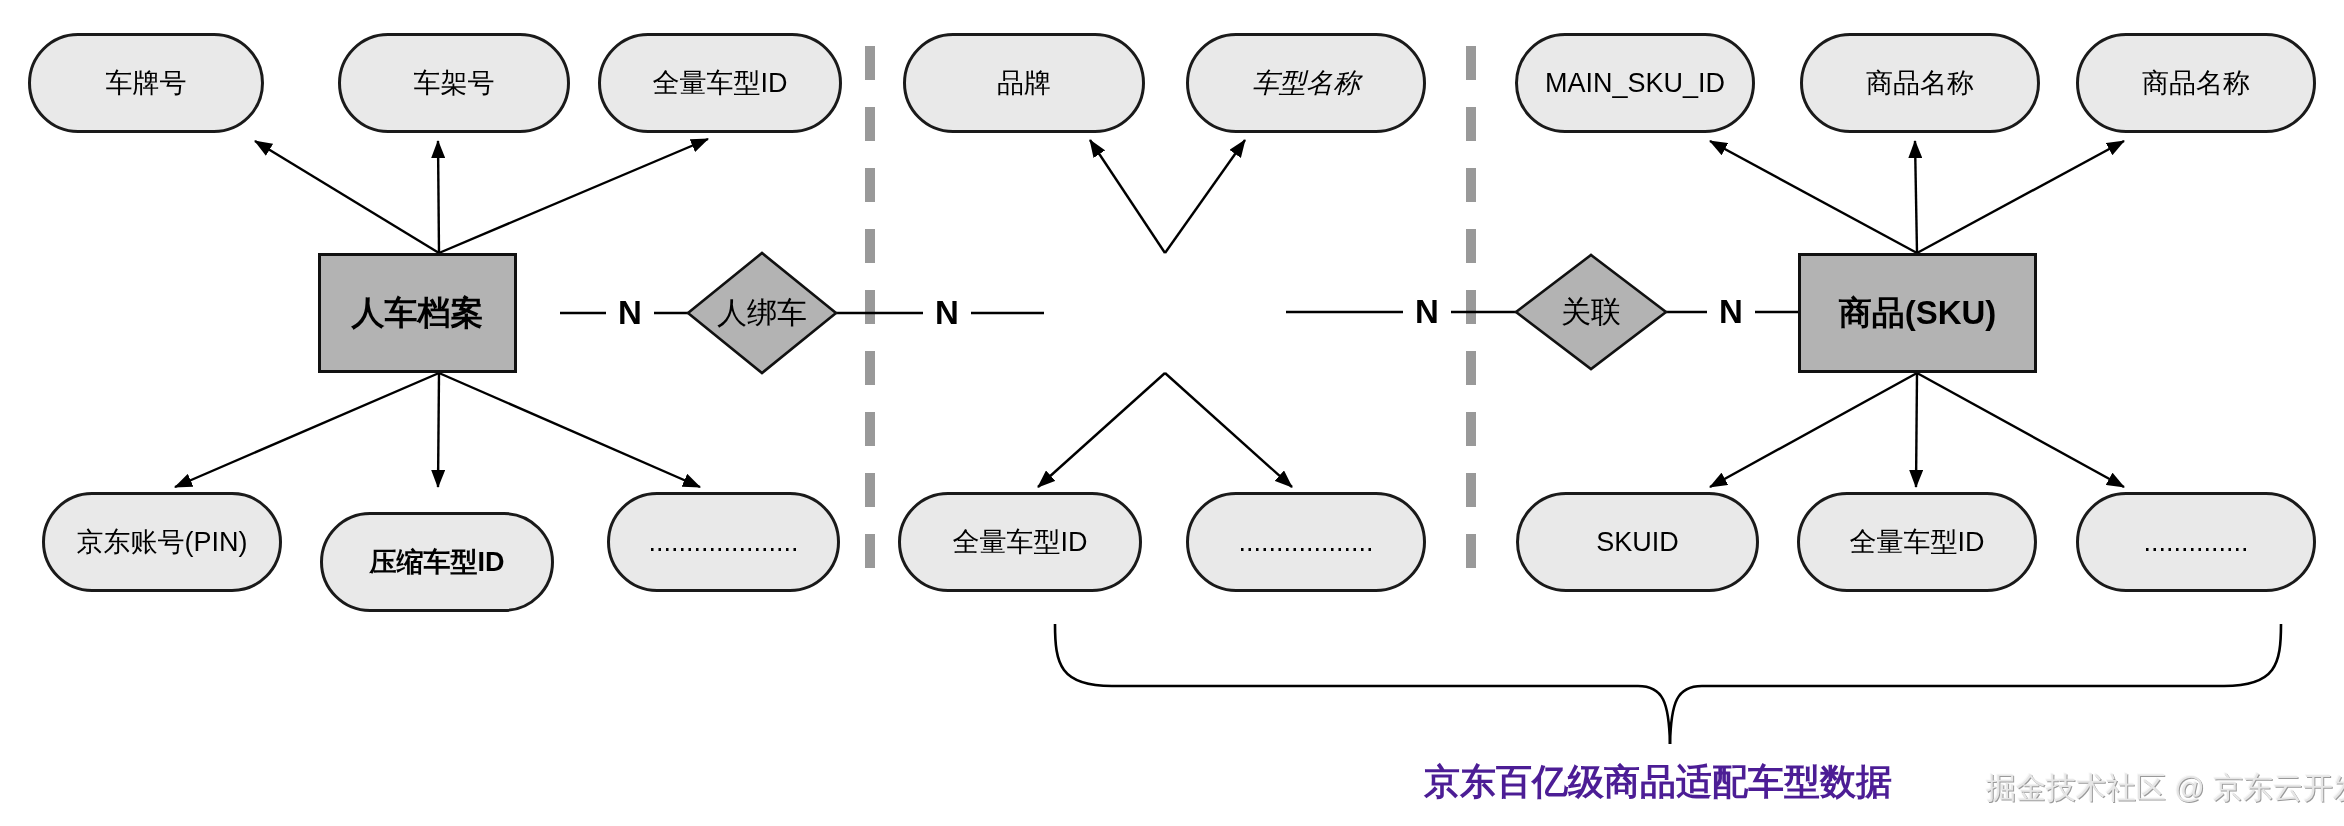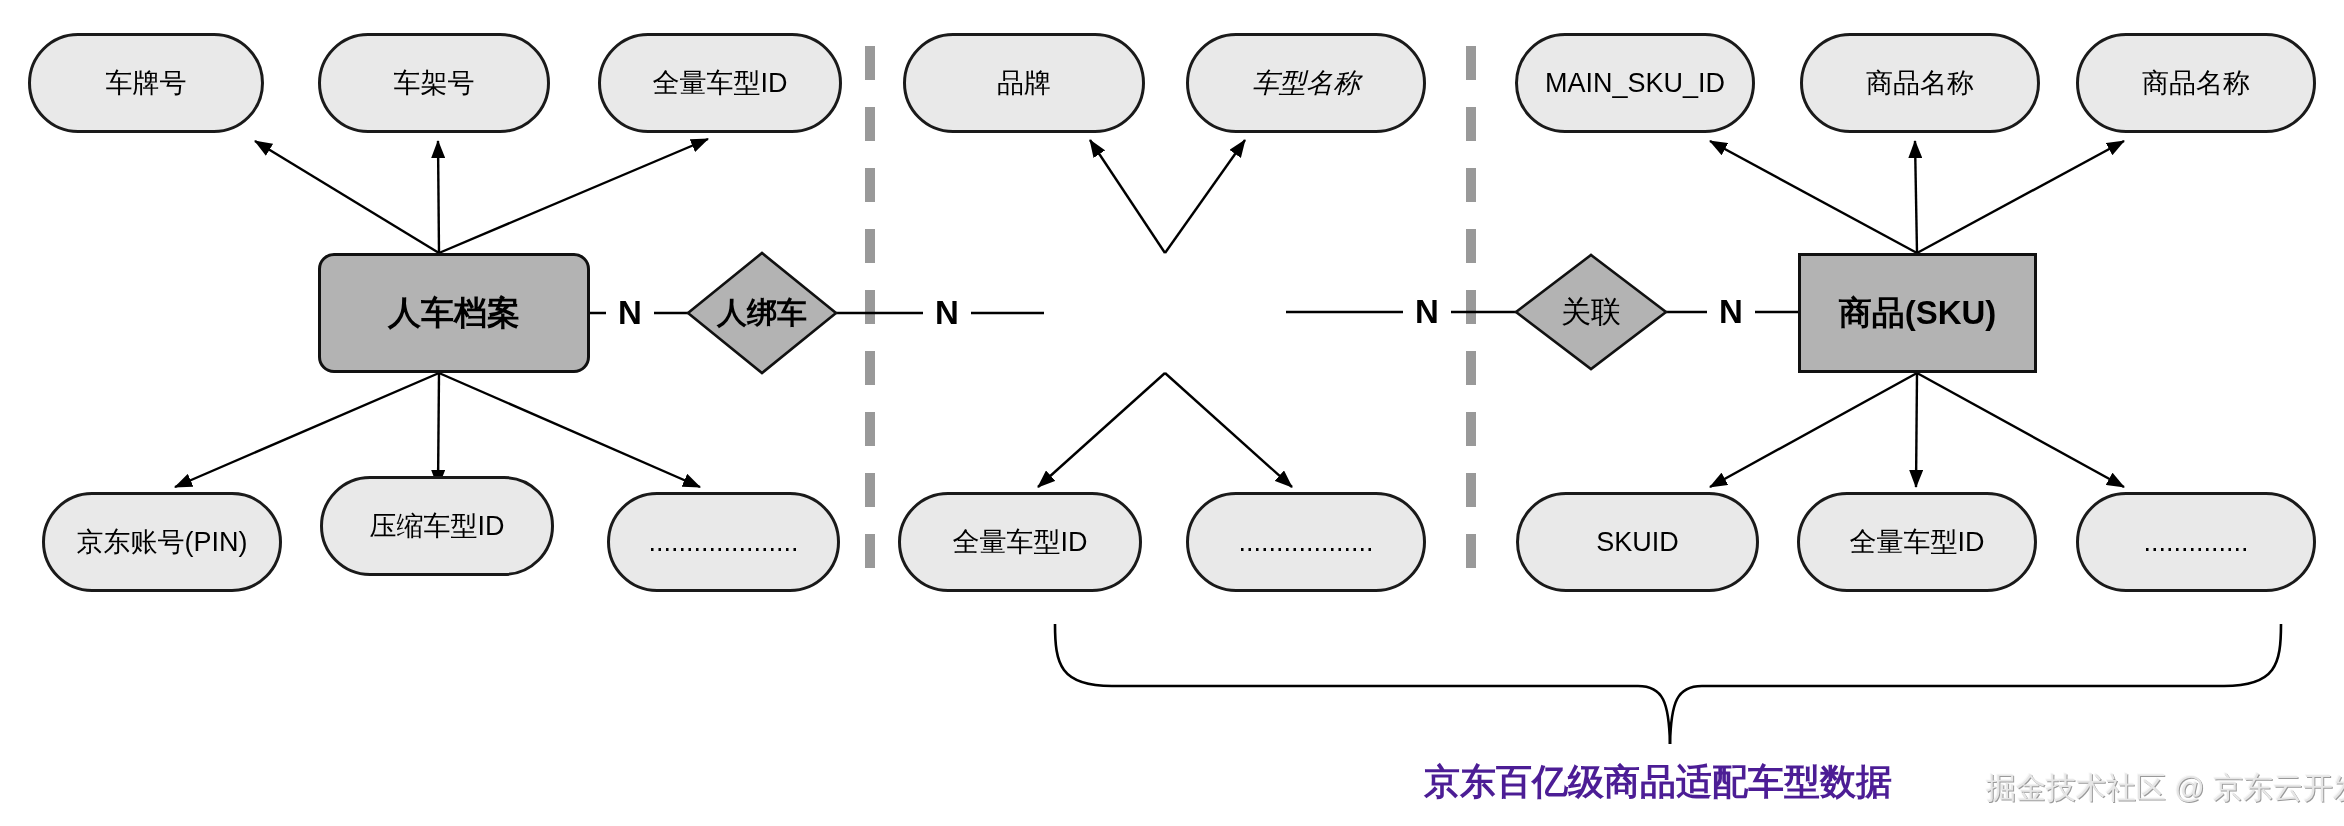--- a/index.html
+++ b/index.html
@@ -94,41 +94,41 @@
     <polygon points="688,313 762,253 836,313 762,373" fill="#b3b3b3" stroke="#111" stroke-width="2.6"></polygon>
     <polygon points="1516,312 1591,255 1666,312 1591,369" fill="#b3b3b3" stroke="#111" stroke-width="2.6"></polygon>
 
     <g fill="none" stroke="#000" stroke-width="2.6">
       <path d="M1055,624 C1055,664 1060,686 1112,686 L1638,686 C1663,686 1669,702 1670,744"></path>
       <path d="M2281,624 C2281,664 2276,686 2224,686 L1702,686 C1677,686 1671,702 1670,744"></path>
     </g>
   </svg>
 
   <div class="node-attr" style="left:28px;top:33px;width:236px;">车牌号</div>
-  <div class="node-attr" style="left:318px;top:33px;width:232px;">车架号</div>
+  <div class="node-attr" style="left:338px;top:33px;width:232px;">车架号</div>
   <div class="node-attr" style="left:598px;top:33px;width:244px;">全量车型ID</div>
   <div class="node-attr" style="left:903px;top:33px;width:242px;">品牌</div>
   <div class="node-attr" style="left:1186px;top:33px;width:240px;font-style:italic;">车型名称</div>
   <div class="node-attr" style="left:1515px;top:33px;width:240px;">MAIN_SKU_ID</div>
   <div class="node-attr" style="left:1800px;top:33px;width:240px;">商品名称</div>
   <div class="node-attr" style="left:2076px;top:33px;width:240px;">商品名称</div>
 
   <div class="node-attr" style="left:42px;top:492px;width:240px;">京东账号(PIN)</div>
-  <div class="node-attr" style="left:320px;top:476px;width:234px;">压缩车型ID</div>
+  <div class="node-attr" style="left:320px;top:512px;width:234px;font-weight:bold;">压缩车型ID</div>
   <div class="node-attr" style="left:607px;top:492px;width:233px;">....................</div>
   <div class="node-attr" style="left:898px;top:492px;width:244px;">全量车型ID</div>
   <div class="node-attr" style="left:1186px;top:492px;width:240px;">..................</div>
   <div class="node-attr" style="left:1516px;top:492px;width:243px;">SKUID</div>
   <div class="node-attr" style="left:1797px;top:492px;width:240px;">全量车型ID</div>
   <div class="node-attr" style="left:2076px;top:492px;width:240px;">..............</div>
 
-  <div class="node-entity" style="left:318px;top:253px;width:272px;border-radius:16px;">人车档案</div>
+  <div class="node-entity" style="left:318px;top:253px;width:199px;">人车档案</div>
   <div class="node-entity" style="left:1798px;top:253px;width:239px;">商品(SKU)</div>
 
-  <div class="diamond-label" style="left:688px;top:253px;width:148px;height:120px;font-weight:bold;">人绑车</div>
+  <div class="diamond-label" style="left:688px;top:253px;width:148px;height:120px;">人绑车</div>
   <div class="diamond-label" style="left:1516px;top:255px;width:150px;height:114px;text-align:center;">关联</div>
 
   <div class="n-label" style="left:606px;top:291px;width:48px;height:44px;">N</div>
   <div class="n-label" style="left:923px;top:291px;width:48px;height:44px;">N</div>
   <div class="n-label" style="left:1403px;top:290px;width:48px;height:44px;">N</div>
   <div class="n-label" style="left:1707px;top:290px;width:48px;height:44px;">N</div>
 
   <div class="caption" style="left:1408px;top:758px;width:500px;">京东百亿级商品适配车型数据</div>
 
   <div class="watermark" style="left:1986px;top:768px;width:348px;">掘金技术社区 @ 京东云开发者</div>

